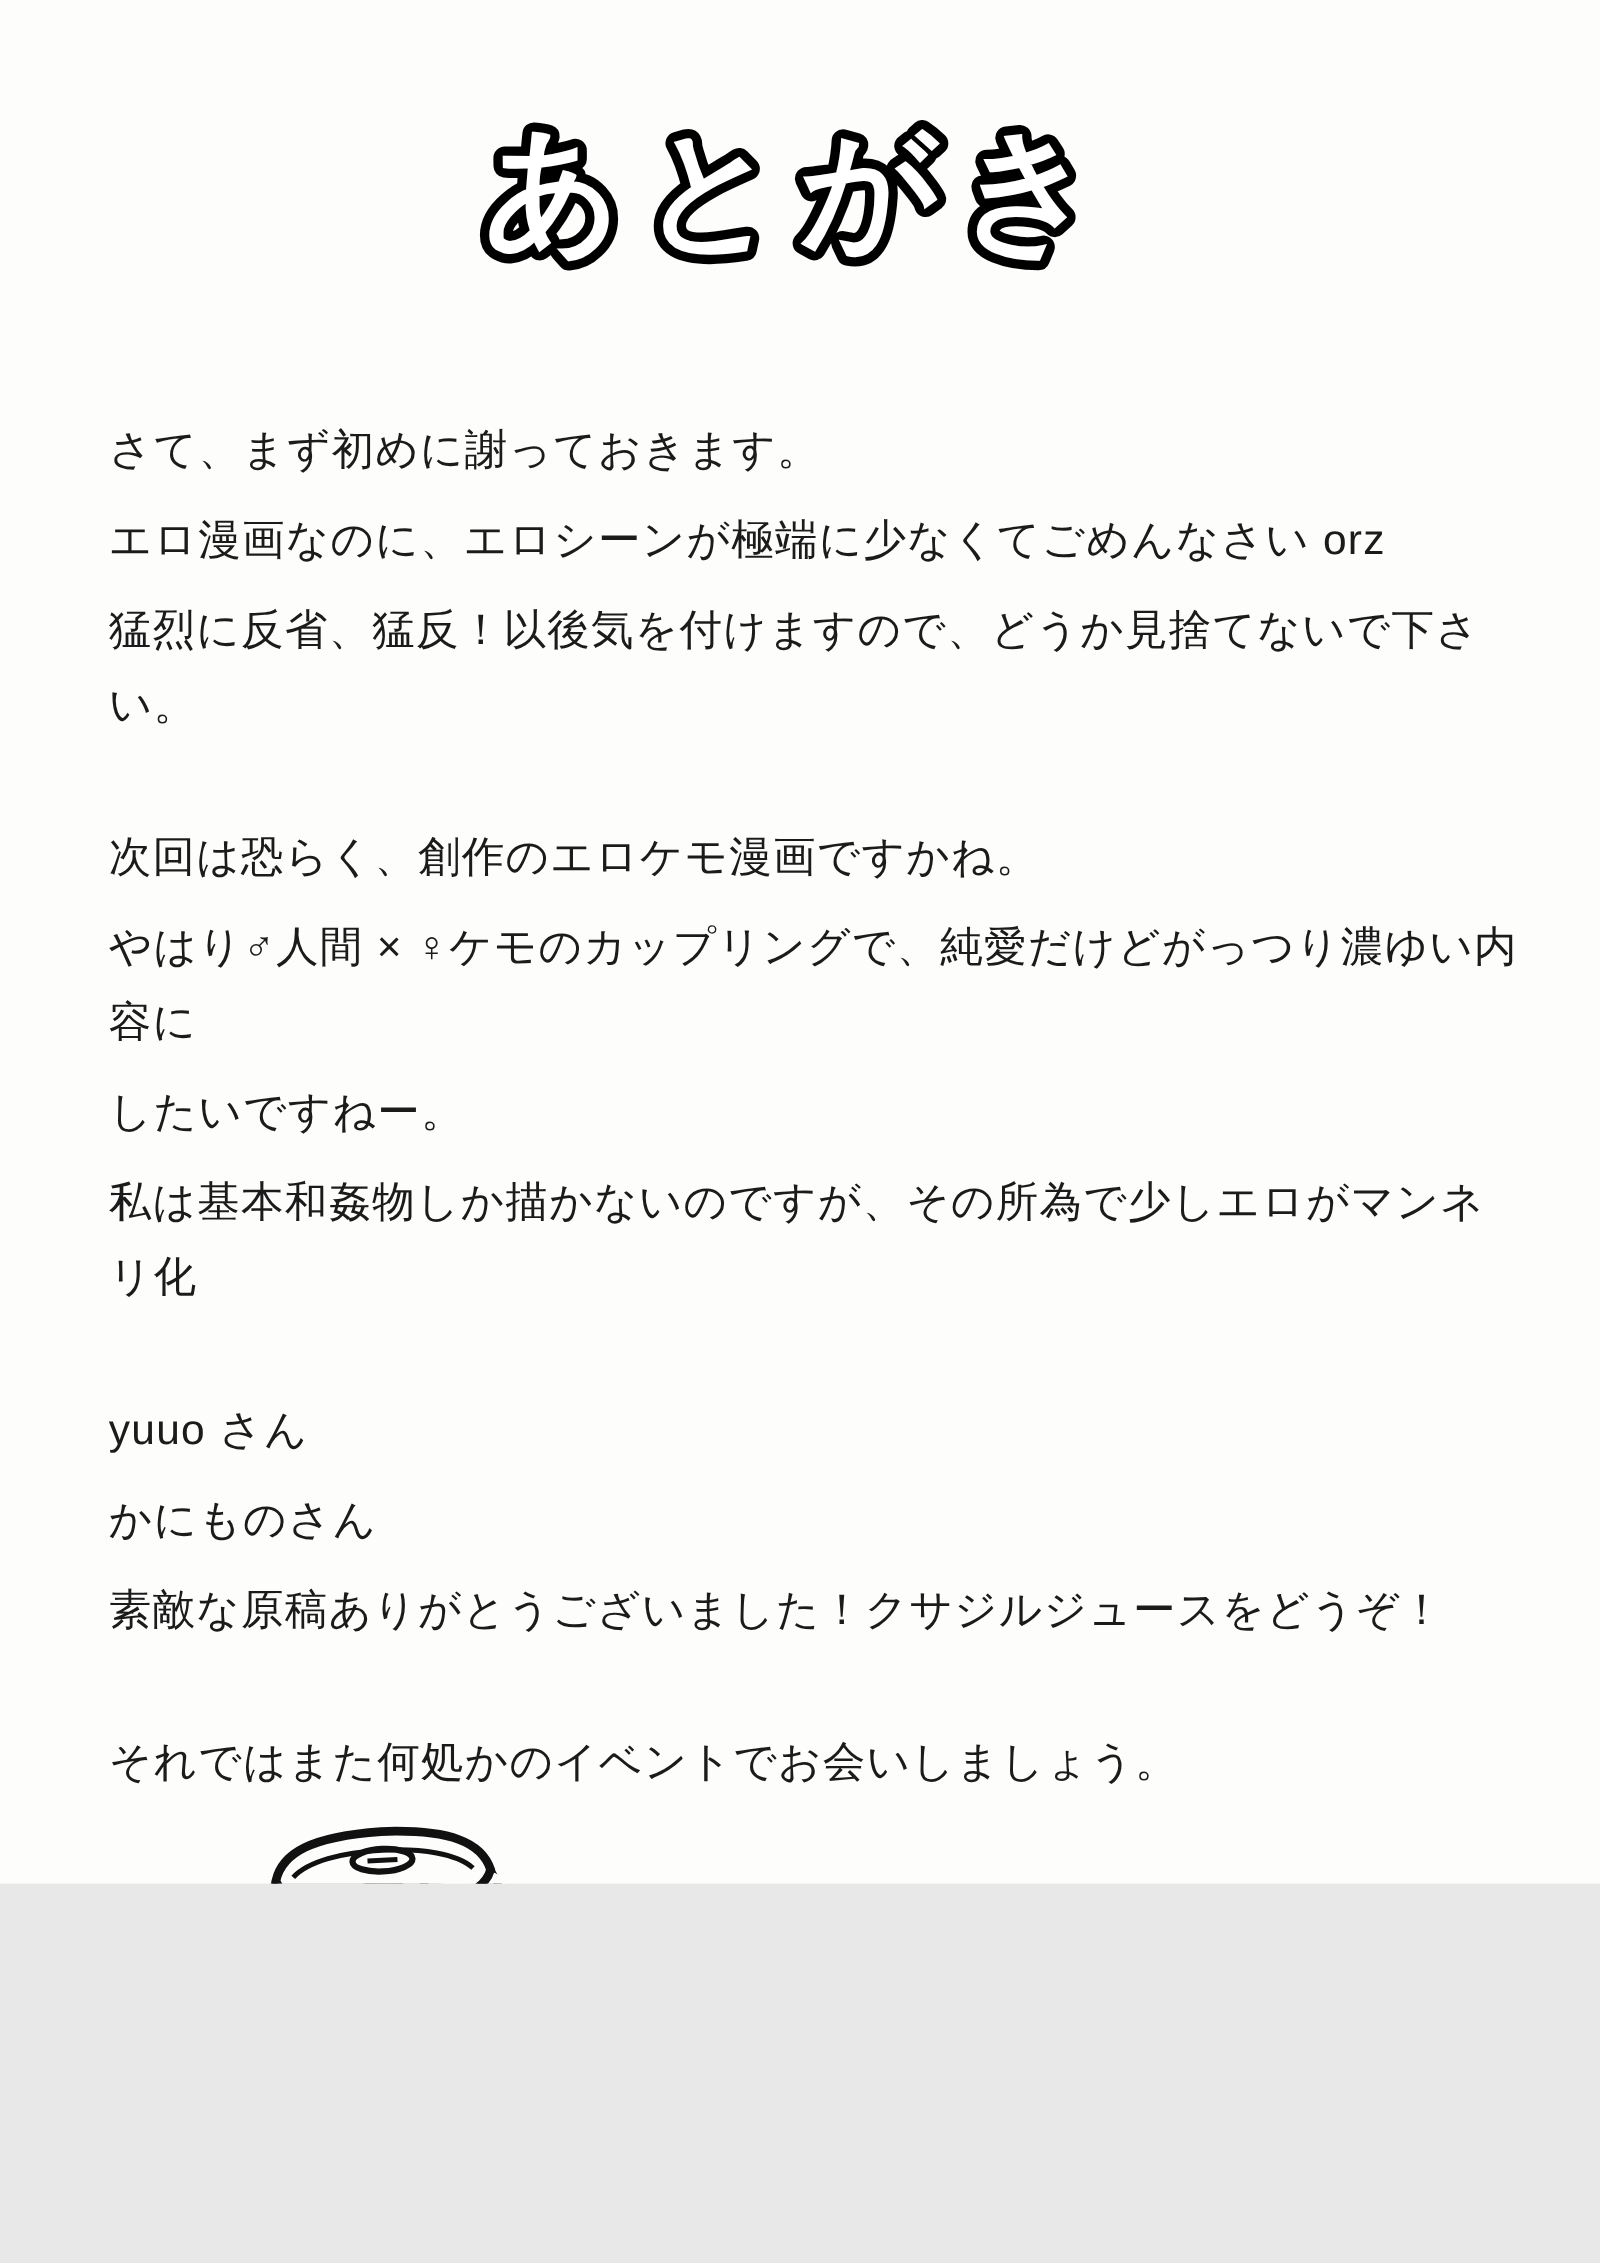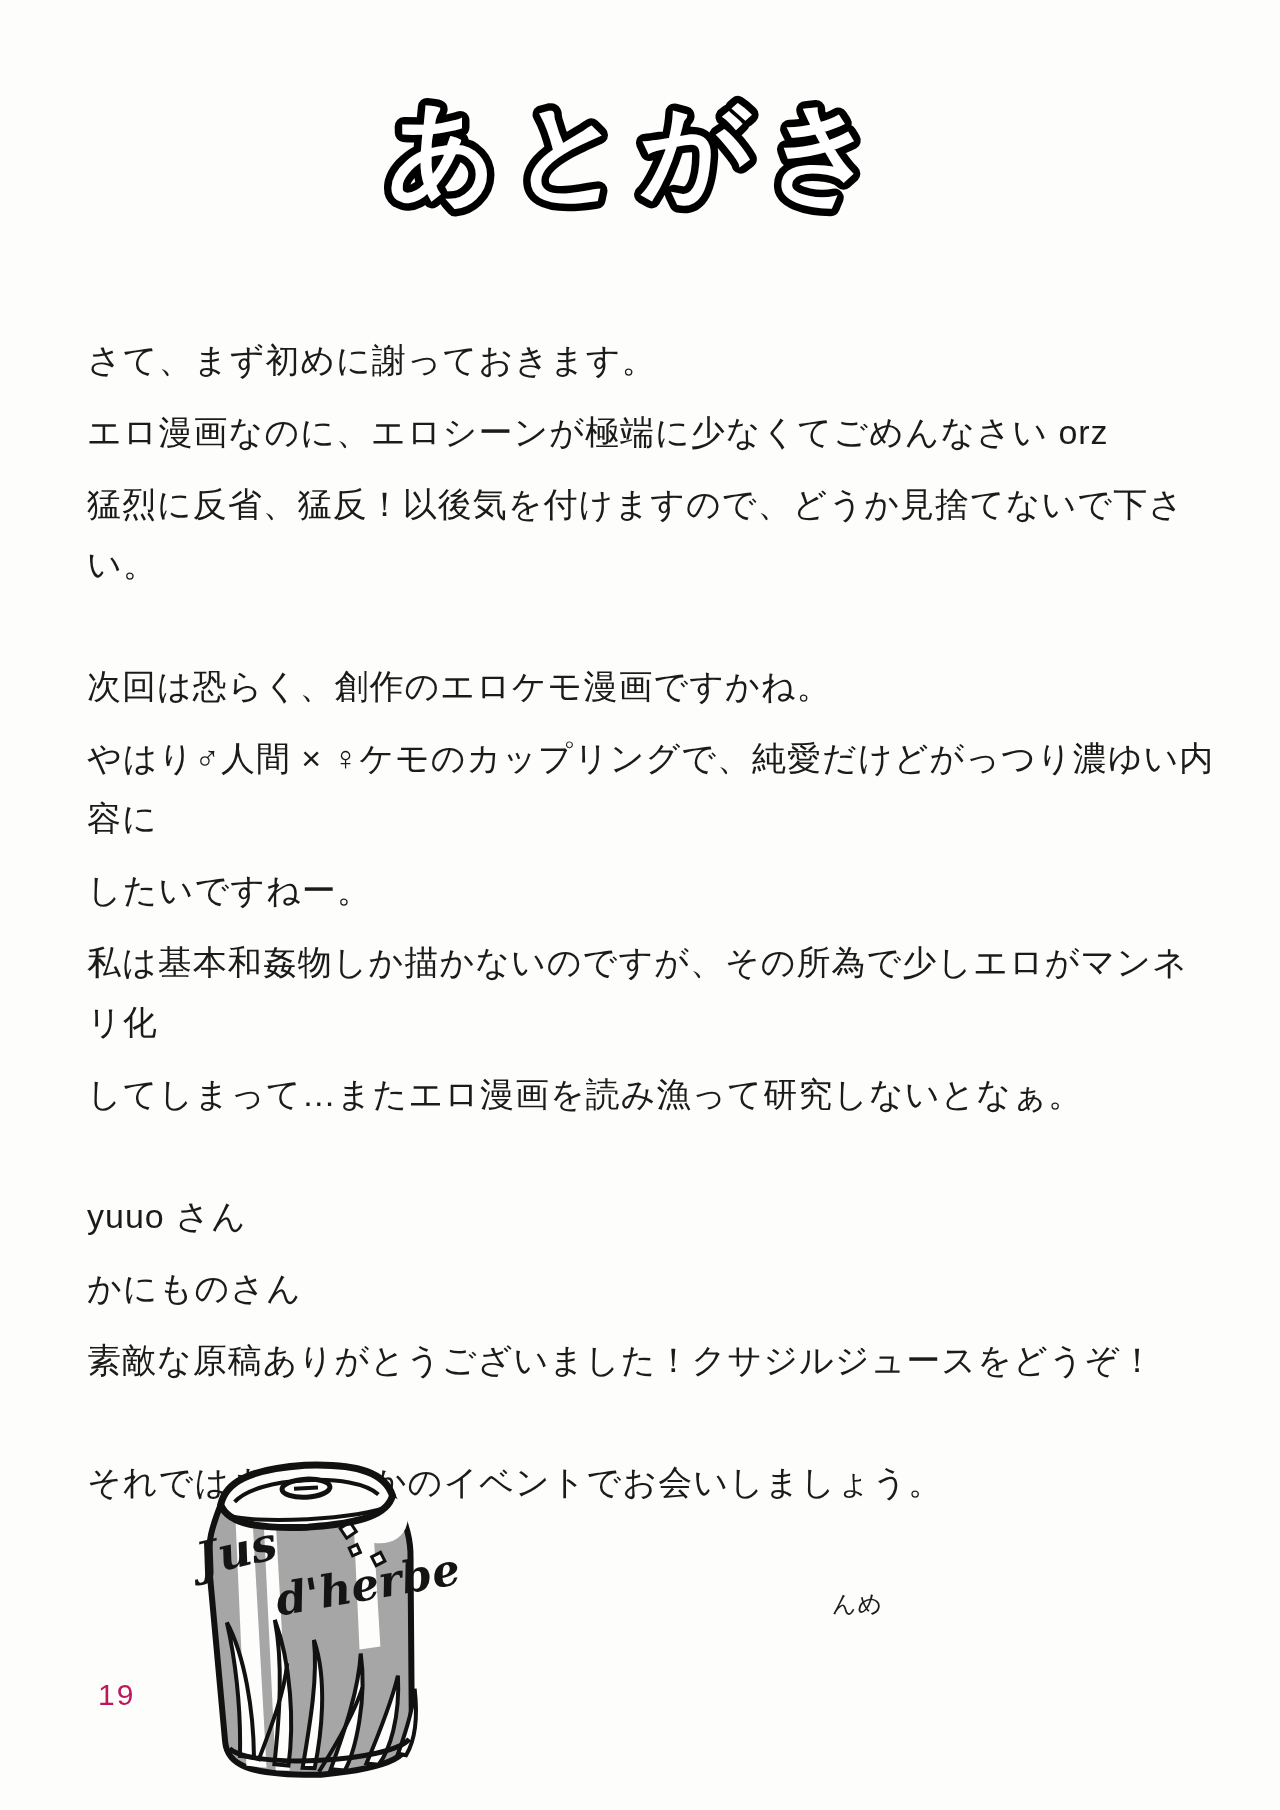--- a/index.html
+++ b/index.html
@@ -1,19 +1,19 @@
 <!DOCTYPE html>
 <html><head>
 <meta charset="utf-8">
 <style>
   html, body { margin: 0; padding: 0; background: #e8e8e8; }
   .page {
     position: relative;
     width: 1280px;
-    height: 1810px;
+    height: 1507px;
     margin: 0 auto;
     background: #fdfdfc;
     overflow: hidden;
     font-family: "Liberation Sans", "DejaVu Sans", sans-serif;
     color: #1b1b1b;
   }
   .title-wrap {
     position: absolute;
     top: 60px;
     left: 0;
@@ -86,21 +86,20 @@
       <p>さて、まず初めに謝っておきます。</p>
       <p>エロ漫画なのに、エロシーンが極端に少なくてごめんなさい orz</p>
       <p>猛烈に反省、猛反！以後気を付けますので、どうか見捨てないで下さい。</p>
     </div>
 
     <div class="para">
       <p>次回は恐らく、創作のエロケモ漫画ですかね。</p>
       <p>やはり♂人間 × ♀ケモのカップリングで、純愛だけどがっつり濃ゆい内容に</p>
       <p>したいですねー。</p>
       <p>私は基本和姦物しか描かないのですが、その所為で少しエロがマンネリ化</p>
-      <p>してしまって…またエロ漫画を読み漁って研究しないとなぁ。</p>
     </div>
 
     <div class="para">
       <p>yuuo さん</p>
       <p>かにものさん</p>
       <p>素敵な原稿ありがとうございました！クサジルジュースをどうぞ！</p>
     </div>
 
     <div class="para">
       <p>それではまた何処かのイベントでお会いしましょう。</p>

